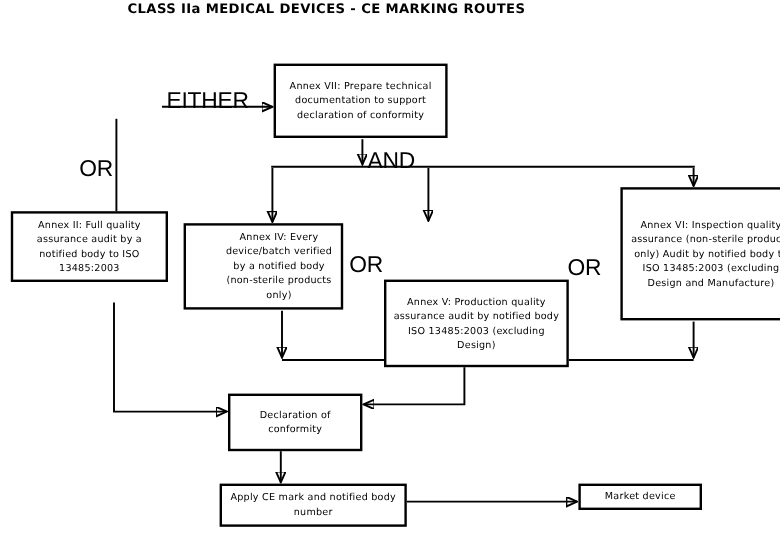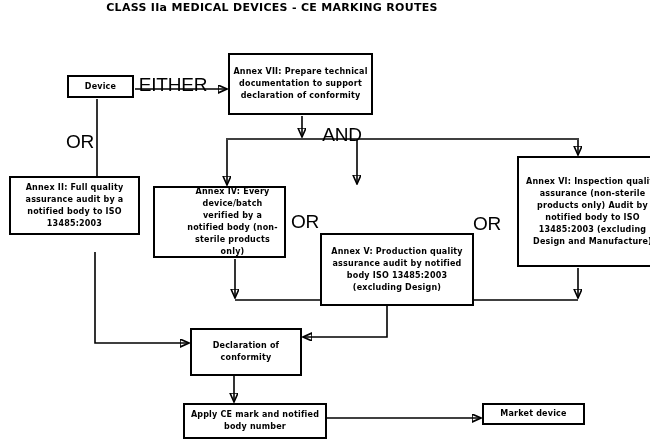--- a/index.html
+++ b/index.html
@@ -31,21 +31,21 @@
     position: absolute;
     box-sizing: border-box;
     background: #ffffff;
     border: 2px solid #000000;
     display: flex;
     align-items: center;
     justify-content: center;
     text-align: center;
     font-family: "DejaVu Sans", sans-serif;
     font-size: 8px;
-    font-weight: bold;
+    font-weight: normal;
     line-height: 12px;
     letter-spacing: 0.2px;
     color: #000000;
     padding: 2px 3px;
   }
   .connector-label {
     position: absolute;
     transform: translateX(-50%);
     font-family: "Liberation Sans", sans-serif;
     font-size: 19px;
@@ -54,26 +54,26 @@
     color: #000000;
     white-space: nowrap;
   }
   #device      { left: 67px;  top: 75px;  width: 67px;  height: 23px; }
   #annex-vii   { left: 228px; top: 53px;  width: 145px; height: 62px; }
   #annex-ii    { left: 9px;   top: 176px; width: 131px; height: 59px; }
   #annex-iv    { left: 153px; top: 186px; width: 133px; height: 72px; padding-left: 29px; }
   #annex-v     { left: 320px; top: 185px; width: 154px; height: 73px; margin-top: 48px; }
   #annex-vi    { left: 517px; top: 156px; width: 151px; height: 111px; }
   #declaration { left: 190px; top: 328px; width: 112px; height: 48px; }
-  #apply-ce    { left: 183px; top: 403px; width: 144px; height: 36px; }
+  #apply-ce    { left: 183px; top: 403px; width: 156px; height: 36px; }
   #market      { left: 482px; top: 403px; width: 103px; height: 22px; }
 
   #label-either   { left: 173px; top: 74px; }
   #label-or-left  { left: 80px;  top: 131px; }
-  #label-and      { left: 342px; top: 124px; }
+  #label-and      { left: 326px; top: 124px; }
   #label-or-mid   { left: 305px; top: 211px; }
   #label-or-right { left: 487px; top: 213px; }
 
   svg.edges {
     position: absolute;
     left: 0;
     top: 0;
   }
   svg.edges path {
     stroke: #000000;
@@ -104,21 +104,20 @@
     <path d="M235,259 L235,298" marker-end="url(#arr)"></path>
     <path d="M387,259 L387,298" marker-end="url(#arr)"></path>
     <path d="M578,268 L578,298" marker-end="url(#arr)"></path>
     <path d="M235,300 L578,300"></path>
     <path d="M387,301 L387,337 L303,337" marker-end="url(#arr)"></path>
     <path d="M95,252 L95,343 L189,343" marker-end="url(#arr)"></path>
     <path d="M234,364 L234,402" marker-end="url(#arr)"></path>
     <path d="M316,418 L481,418" marker-end="url(#arr)"></path>
   </svg>
 
-  <div class="node" id="device">Device</div>
   <div class="node" id="annex-vii">Annex VII: Prepare technical documentation to support declaration of conformity</div>
   <div class="node" id="annex-ii">Annex II: Full quality assurance audit by a notified body to ISO 13485:2003</div>
   <div class="node" id="annex-iv">Annex IV: Every device/batch verified by a notified body (non-sterile products only)</div>
   <div class="node" id="annex-v">Annex V: Production quality assurance audit by notified body ISO 13485:2003 (excluding Design)</div>
   <div class="node" id="annex-vi">Annex VI: Inspection quality assurance (non-sterile products only) Audit by notified body to ISO 13485:2003 (excluding Design and Manufacture)</div>
   <div class="node" id="declaration">Declaration of conformity</div>
   <div class="node" id="apply-ce">Apply CE mark and notified body number</div>
   <div class="node" id="market">Market device</div>
 
   <div class="connector-label" id="label-either">EITHER</div>

